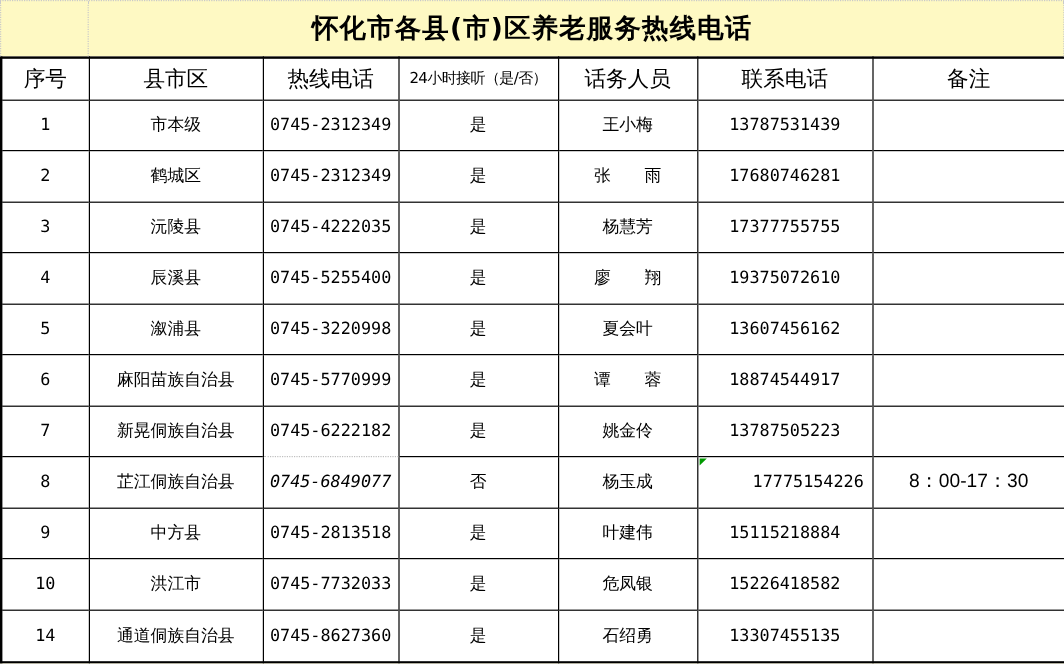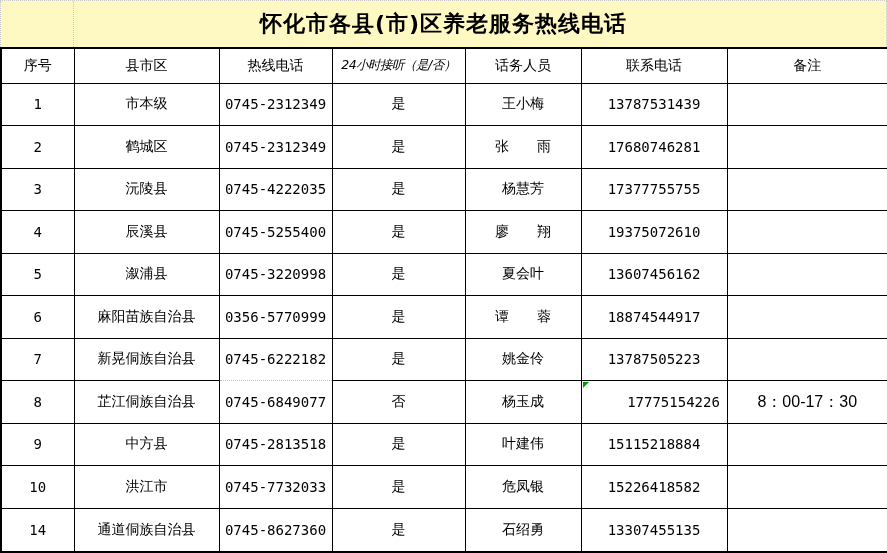--- a/index.html
+++ b/index.html
@@ -19,26 +19,26 @@
   
   table{ width:887px; height:506px; border-collapse:collapse; table-layout:fixed;
          border:2px solid #000; background:#fff; }
   th,td{ border-left:1px solid #000; border-top:1px solid #000;
          text-align:center; vertical-align:middle; color:#000;
          font-size:14px; overflow:hidden; padding:0 1px; }
   thead tr{ height:35px; }
   tbody tr{ height:33px; }
   tbody tr.tall{ height:41px; }
   tbody tr.last{ height:34px;margin-top:44px; }
-  th{ font-weight:normal; font-size:14px; }
-  th.h-24{ font-size:12.5px; letter-spacing:-0.5px;font-style:italic; }
+  th{ font-weight:normal; font-size:18px; }
+  th.h-24{ font-size:12.5px; letter-spacing:-0.5px; }
   .num{ font-family:"DejaVu Sans Mono","Liberation Mono",monospace; font-size:14px; }
   .c-remark{ font-family:Liberation Sans, sans-serif; font-size:16px;
              white-space:pre-line; line-height:17px; }
-  td.dot-top{ border-top:1px dotted #bfbfbf; }
+  td.dot-top{ border-top:1px dotted #bfbfbf;font-style:italic; }
   td.rel{ position:relative;padding-left:40px; }
   .err-tri{ position:absolute; top:1px; left:1px; width:0; height:0;
             border-top:6px solid #009900; border-right:6px solid transparent; }
 </style>
 </head>
 <body>
 
 <div class="sheet">
 
   <div class="title-row">
@@ -111,21 +111,21 @@
         <td>溆浦县</td>
         <td class="num">0745-3220998</td>
         <td>是</td>
         <td>夏会叶</td>
         <td class="num">13607456162</td>
         <td class="c-remark"></td>
       </tr>
       <tr>
         <td class="num">6</td>
         <td>麻阳苗族自治县</td>
-        <td class="num">0356-5770999</td>
+        <td class="num">0745-5770999</td>
         <td>是</td>
         <td>谭　　蓉</td>
         <td class="num">18874544917</td>
         <td class="c-remark"></td>
       </tr>
       <tr>
         <td class="num">7</td>
         <td>新晃侗族自治县</td>
         <td class="num">0745-6222182</td>
         <td>是</td>

